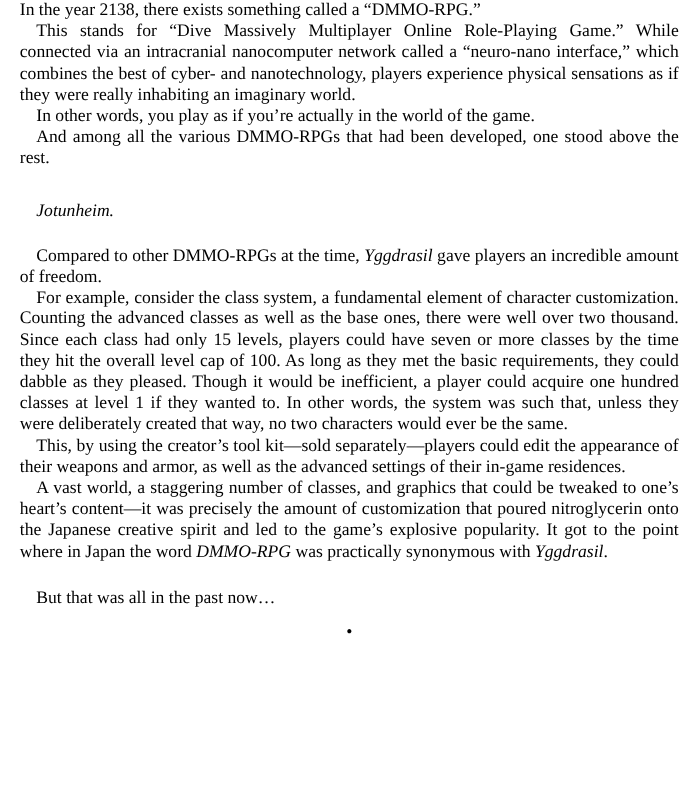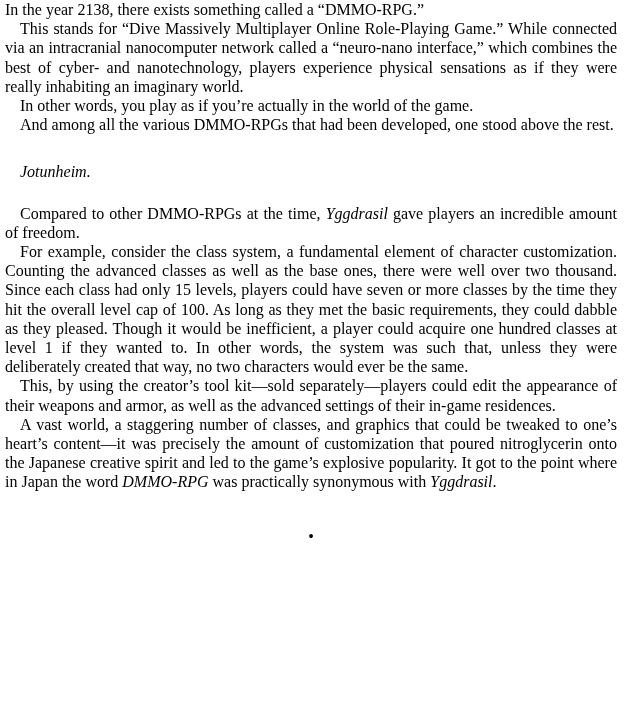--- a/index.html
+++ b/index.html
@@ -9,21 +9,21 @@
   }
   body {
     width: 626px;
     height: 718px;
     overflow: hidden;
   }
   .page {
     box-sizing: border-box;
     width: 626px;
     height: 718px;
-    padding: 0 9px 0 5px;
+    padding: 0 9px 0 18px;
     font-family: "Liberation Serif", "DejaVu Serif", serif;
     font-size: 16px;
     line-height: 19.2px;
     color: #000000;
     text-align: justify;
   }
   .page p {
     margin: 0;
     padding: 0;
     text-indent: 15px;
@@ -50,16 +50,17 @@
     <p class=""><span>In other words, you play as if you’re actually in the world of the game.</span></p>
     <p class=""><span>And among all the various DMMO-RPGs that had been developed, one stood above the rest.</span></p>
     <div class="spacer sp-a"></div>
     <p class=""><span class="italic">Jotunheim.</span></p>
     <div class="spacer sp-b"></div>
     <p class=""><span>Compared to other DMMO-RPGs at the time, </span><span class="italic">Yggdrasil</span><span> gave players an incredible amount of freedom.</span></p>
     <p class=""><span>For example, consider the class system, a fundamental element of character customization. Counting the advanced classes as well as the base ones, there were well over two thousand. Since each class had only 15 levels, players could have seven or more classes by the time they hit the overall level cap of 100. As long as they met the basic requirements, they could dabble as they pleased. Though it would be inefficient, a player could acquire one hundred classes at level 1 if they wanted to. In other words, the system was such that, unless they were deliberately created that way, no two characters would ever be the same.</span></p>
     <p class=""><span>This, by using the creator’s tool kit—sold separately—players could edit the appearance of their weapons and armor, as well as the advanced settings of their in-game residences.</span></p>
     <p class=""><span>A vast world, a staggering number of classes, and graphics that could be tweaked to one’s heart’s content—it was precisely the amount of customization that poured nitroglycerin onto the Japanese creative spirit and led to the game’s explosive popularity. It got to the point where in Japan the word </span><span class="italic">DMMO-RPG</span><span> was practically synonymous with </span><span class="italic">Yggdrasil</span><span>.</span></p>
     <div class="spacer sp-c"></div>
+    <p class=""><span>But that was all in the past now…</span></p>
     <div class="spacer sp-d"></div>
     <p class="scene-break"><span>•</span></p>
     <div class="spacer sp-e"></div>
   </div>
 
 </body></html>

